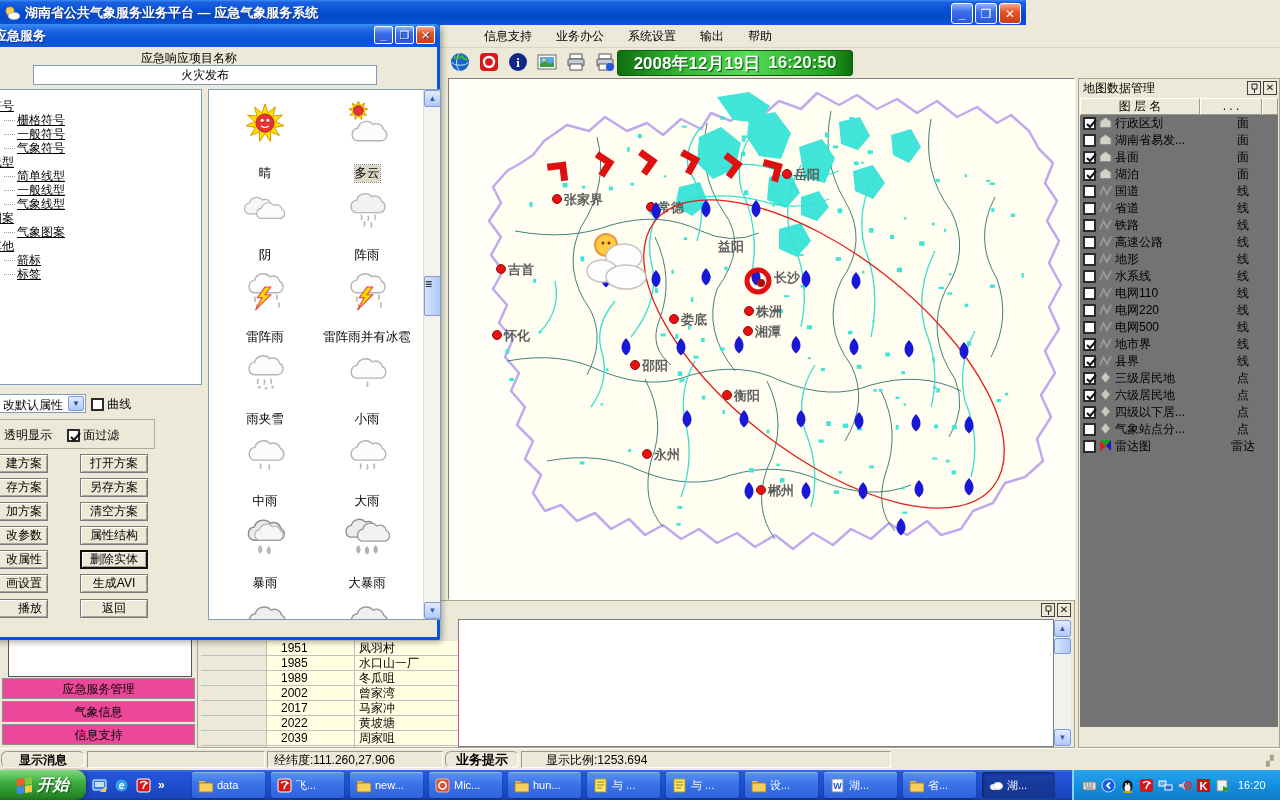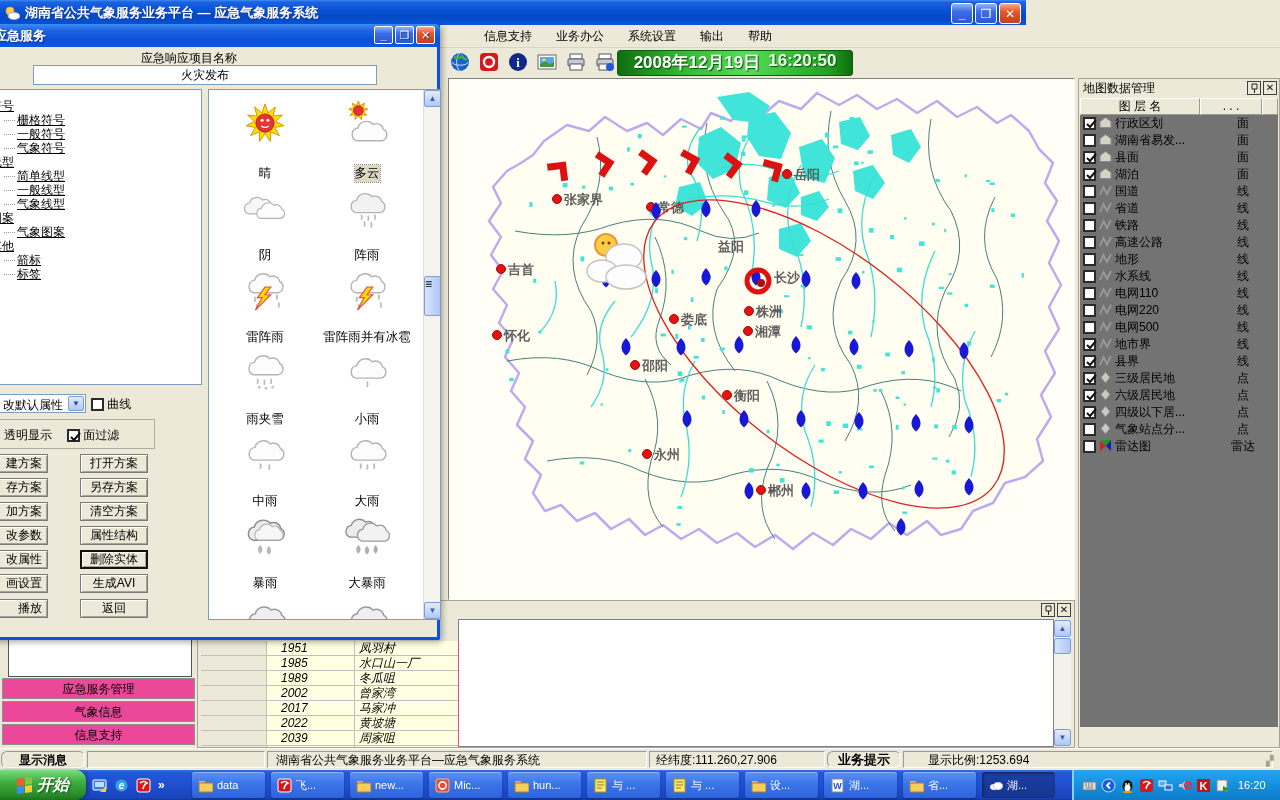--- a/index.html
+++ b/index.html
@@ -20,38 +20,38 @@
 
   .menubar { position:absolute; left:0; top:25px; width:1280px; height:23px; background:#ECE9D8; border-bottom:1px solid #D8D4C8; }
   .menubar-items { position:absolute; left:472px; top:0; height:23px; display:flex; align-items:center; }
   .menu-item { padding:0 12px; height:23px; line-height:23px; color:#000; }
 
   .toolbar { position:absolute; left:0; top:48px; width:1280px; height:30px; background:#ECE9D8; }
   .tool-icons { position:absolute; left:448px; top:2px; display:flex; gap:5px; align-items:center; }
   .tool-ic { width:24px; height:24px; display:flex; align-items:center; justify-content:center; }
   .datebanner { position:absolute; left:617px; top:2px; width:236px; height:26px; border-radius:3px;
     background:linear-gradient(90deg,#0E6E0E,#2FB52F 25%,#56DD56 55%,#23A023 90%,#0E6E0E);
-    color:#fff; font-weight:bold; font-size:17px; display:flex; align-items:flex-start; justify-content:center; gap:8px;
+    color:#fff; font-weight:bold; font-size:17px; display:flex; align-items:center; justify-content:center; gap:8px;
     text-shadow:1px 1px 1px #0A500A; border:1px solid #0A600A; }
   .datebanner .time { color:#EAFFEA; }
 
   
   .map-panel { position:absolute; left:448px; top:78px; width:627px; height:522px; background:#FFFFF8;
     border:1px solid #808080; border-right-color:#fff; border-bottom-color:#fff; }
   .map-panel svg { display:block; }
 
   
   .bottom-panel { position:absolute; left:197px; top:600px; width:878px; height:148px; background:#ECE9D8; border:1px solid #A8A490; }
   .bp-head { position:absolute; left:0; top:0; width:100%; height:18px; background:#ECE9D8; }
   .minibtn { width:14px; height:14px; border:1px solid #404040; background:#ECE9D8; display:flex; align-items:center; justify-content:center;
     font-size:10px; font-weight:bold; color:#111; line-height:1; }
   .bp-btns { position:absolute; right:3px; top:2px; display:flex; gap:2px; }
   .bp-white { position:absolute; left:260px; top:18px; width:596px; height:128px; background:#fff; border:1px solid #808080; }
   .bp-vscroll { position:absolute; right:3px; top:19px; width:17px; height:126px; background:#F2F1EC; }
-  .bottom-table { position:absolute; left:3px; top:40px; width:258px; height:106px; overflow:hidden; background:#ec4899;font-style:italic; }
+  .bottom-table { position:absolute; left:3px; top:40px; width:258px; height:106px; overflow:hidden; background:#ec4899; }
   .bt-row { display:flex; height:15px; }
   .bt-c1 { width:66px; background:#ECE9D8; border-right:1px solid #C0C0C0; border-bottom:1px solid #C0C0C0; }
   .bt-c2 { width:88px; background:#FFFFE1; border-right:1px solid #C0C0C0; border-bottom:1px solid #C0C0C0; padding-left:14px; line-height:15px; }
   .bt-c3 { width:103px; background:#FFFFE1; border-bottom:1px solid #C0C0C0; padding-left:4px; line-height:15px; }
 
   
   .left-sidebar { position:absolute; left:0; top:25px; width:197px; height:723px; background:#ECE9D8; }
   .ls-listbox { position:absolute; left:8px; top:535px; width:184px; height:117px; background:#fff; border:1px solid #555; }
   .ls-btn { position:absolute; left:2px; width:193px; height:21px; background:#ec4899; border:1px solid #909090;
     text-align:center; line-height:20px; }
@@ -753,21 +753,20 @@
     <div class="rp-hscroll">
       <span class="scr-btn" style="left:0;top:0;width:16px;height:16px">◀</span>
       <span class="scr-thumb" style="left:17px;top:0;width:48px;height:16px"></span>
       <span class="scr-btn" style="left:178px;top:0;width:16px;height:16px">▶</span>
     </div>
   </div>
 
   <div class="statusbar">
     <span class="sb-seg sb-bold" style="width:84px">显示消息</span>
     <span class="sb-seg" style="width:178px"></span>
-    <span class="sb-seg" style="width:380px;padding-left:8px">湖南省公共气象服务业务平台—应急气象服务系统</span>
     <span class="sb-seg" style="width:176px">经纬度:111.260,27.906</span>
     <span class="sb-seg sb-bold" style="width:74px;font-size:13px">业务提示</span>
     <span class="sb-seg" style="width:370px;padding-left:24px">显示比例:1253.694</span>
     <span class="sb-grip">▞</span>
   </div>
 
   <div class="dialog">
     <div class="dlg-title">
       <span>应急服务</span>
       <span class="dlg-capbtns">

